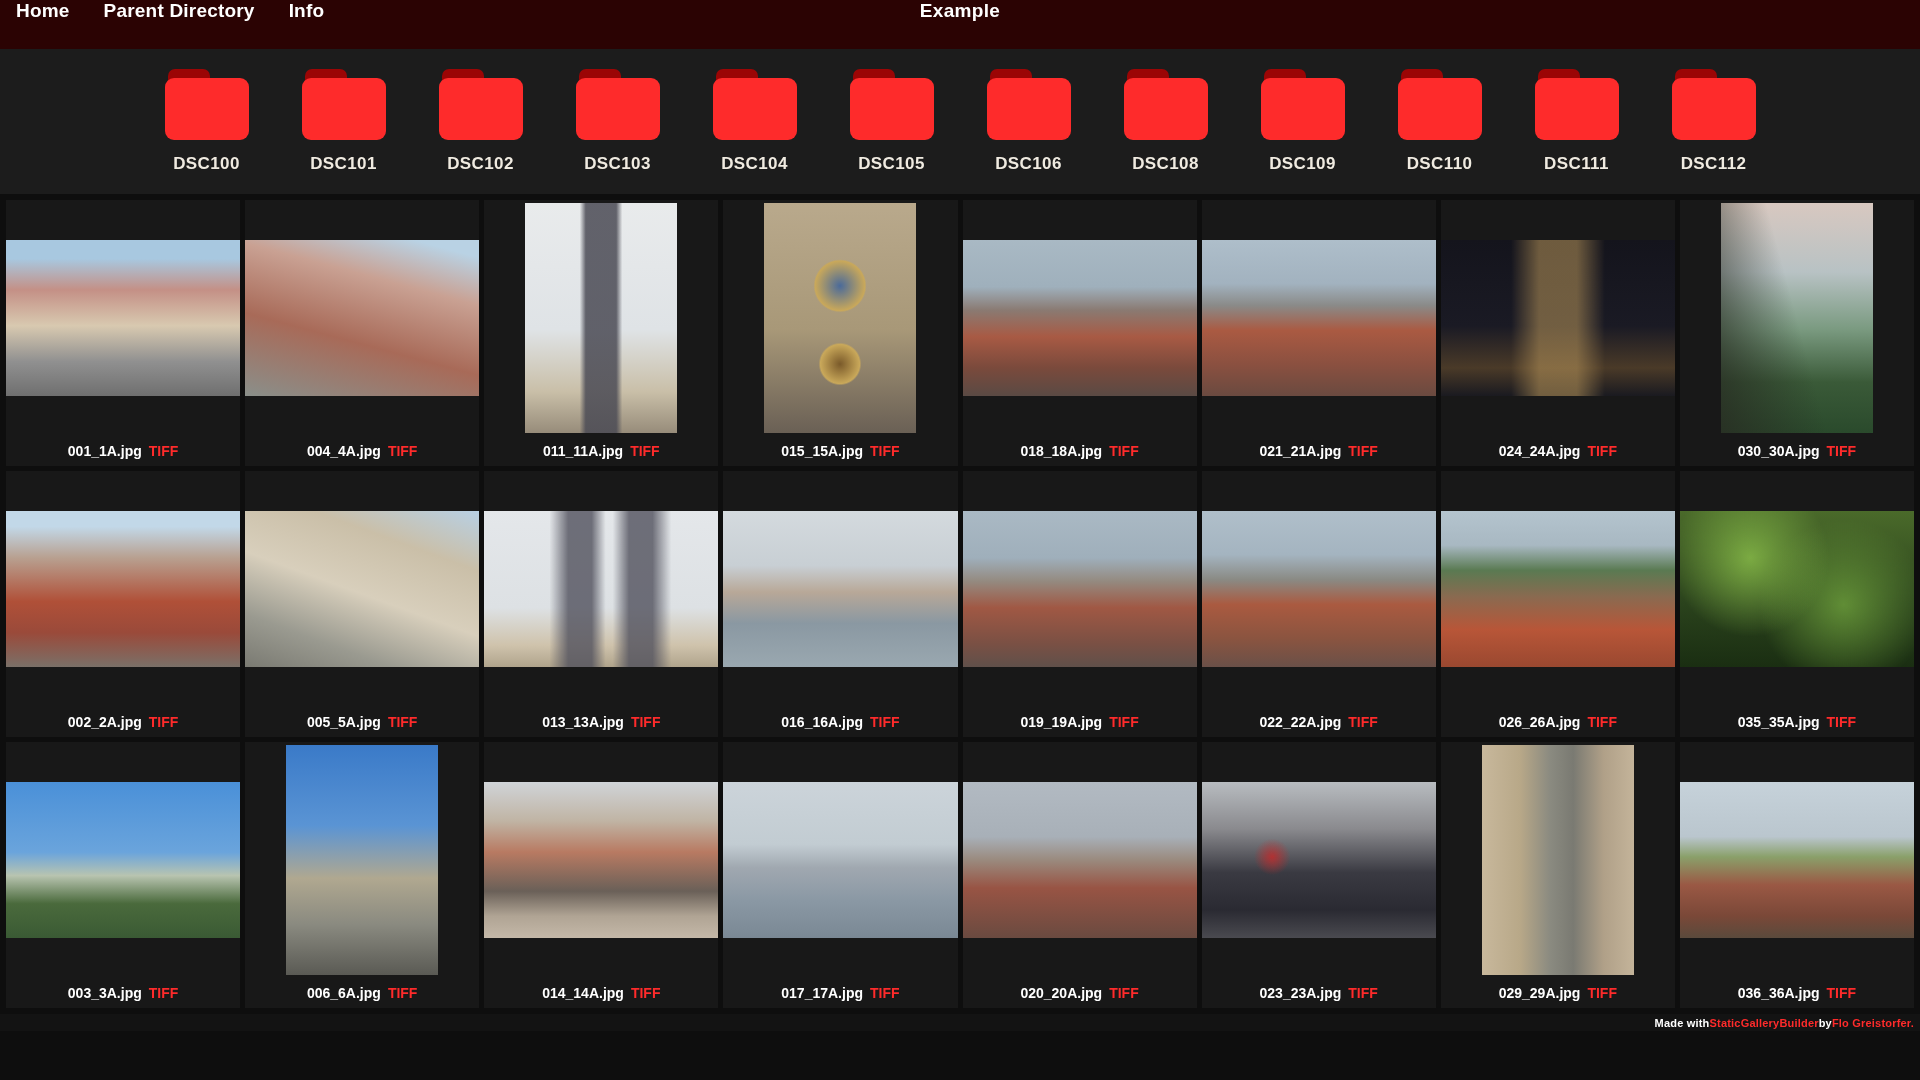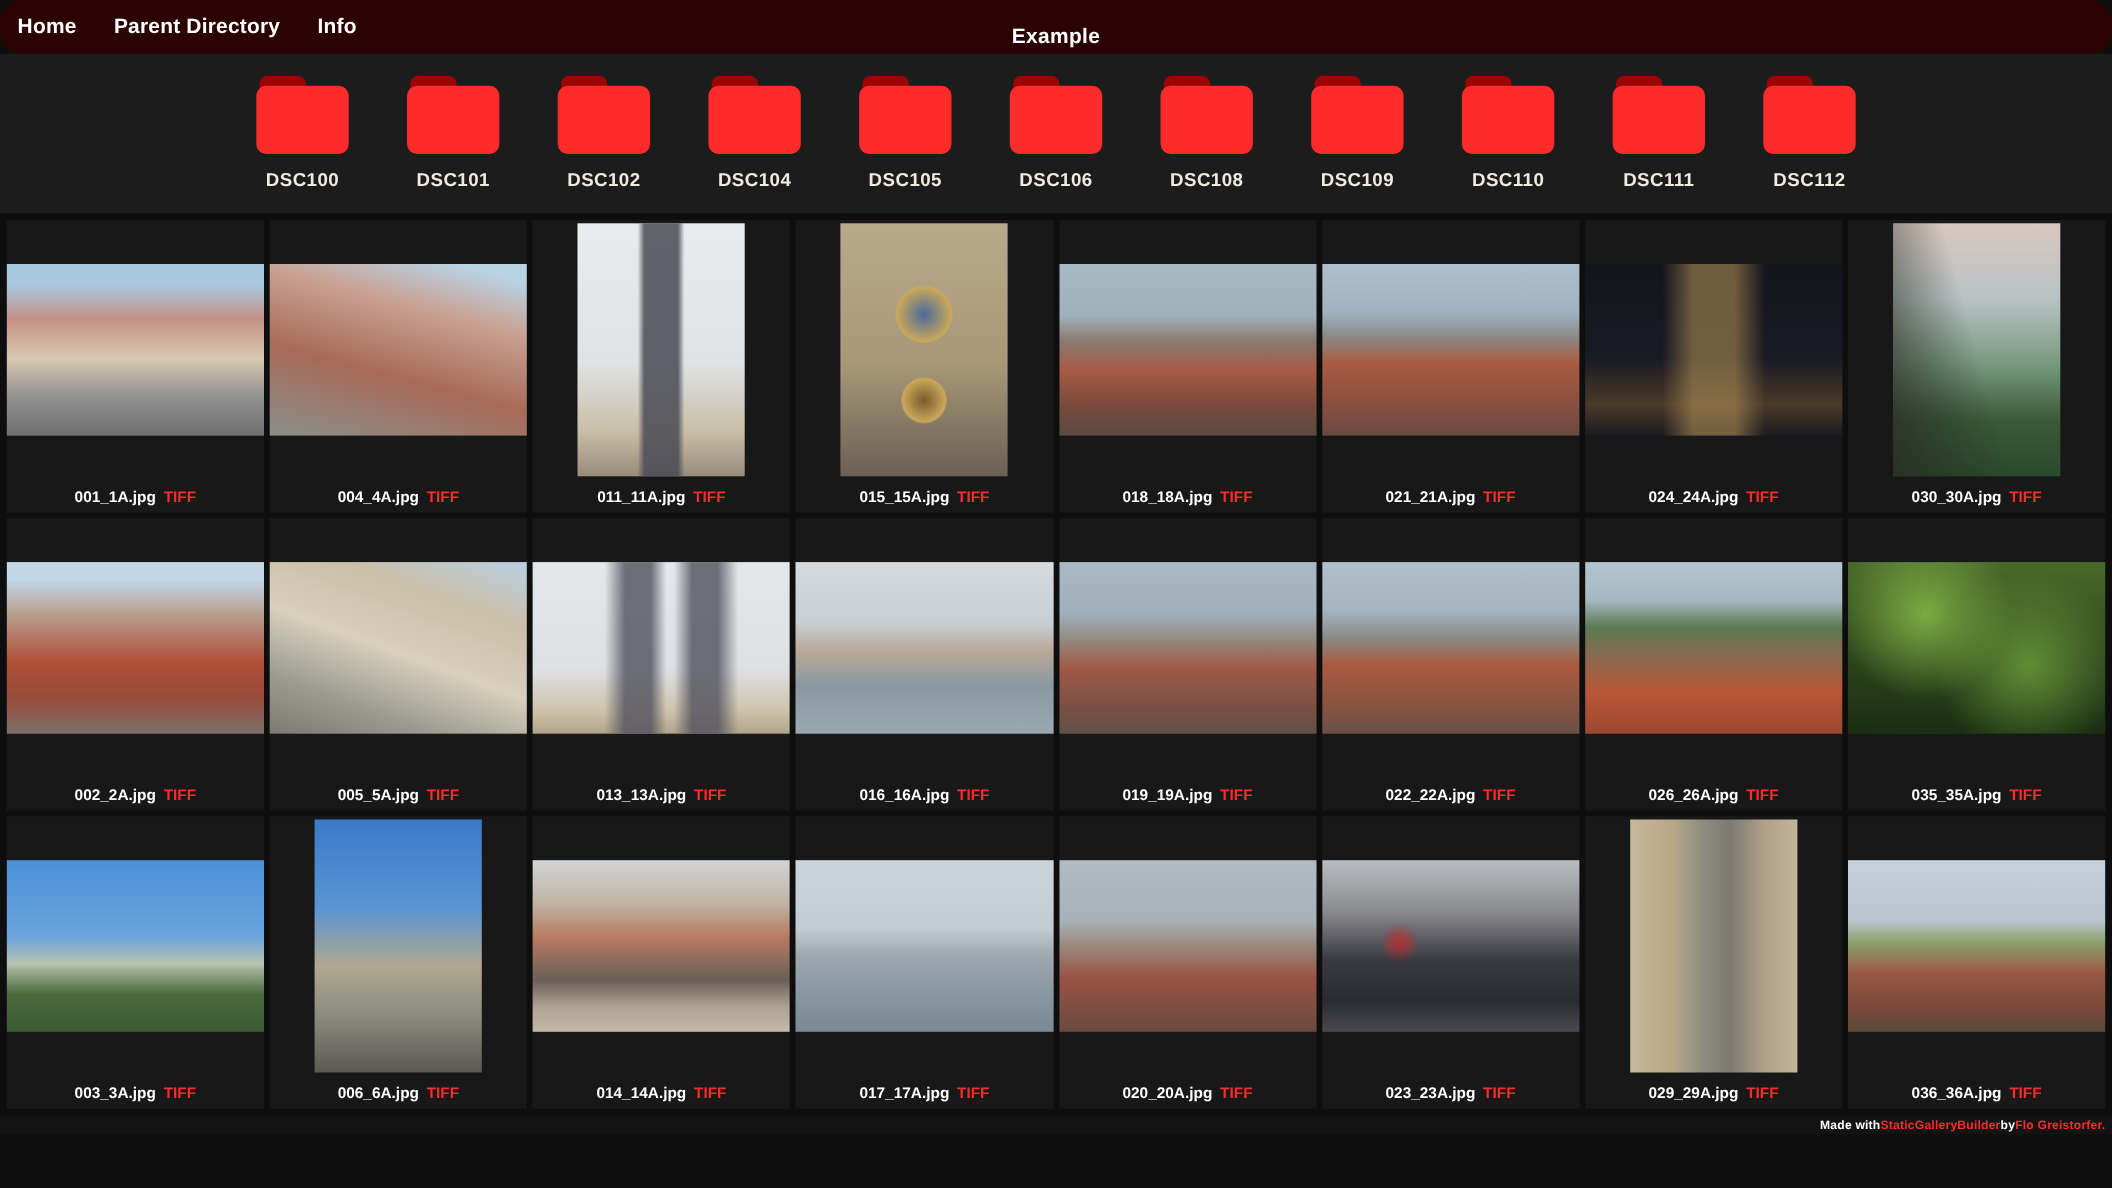--- a/index.html
+++ b/index.html
@@ -1,30 +1,30 @@
 <!DOCTYPE html>
 <html style="--header-bg: #2b0303; --accent-red: #fe2b2b;"><head>
 <meta charset="utf-8">
 <style>
   * { margin:0; padding:0; box-sizing:border-box; }
   html,body { width:1920px; min-height:1080px; background:#0e0e0e; font-family:"Liberation Sans", sans-serif; }
 
   
   header {
     position:relative; height:49px; background:var(--header-bg,#2b0303);
-    display:flex; align-items:center; padding:0 16px;border-radius:20px;
+    display:flex; align-items:flex-start; padding:0 16px;
   }
   nav { display:flex; column-gap:34px; }
   nav a {
     color:#ffffff; font-weight:bold; font-size:19px; text-decoration:none; letter-spacing:.2px;
     cursor:pointer;
   }
   .page-title {
     position:absolute; left:0; right:0; text-align:center;
-    color:#ffffff; font-weight:bold; font-size:19px; letter-spacing:.3px; pointer-events:none;margin-top:18px;
+    color:#ffffff; font-weight:bold; font-size:19px; letter-spacing:.3px; pointer-events:none;
   }
 
   
   .folder-section {
     height:145px; background:#1c1c1c;
     display:flex; align-items:center; justify-content:center;
   }
   .folder-row { display:flex; justify-content:center; width:100%; }
   .folder-item {
     width:137px; display:flex; flex-direction:column; align-items:center;
@@ -100,20 +100,27 @@
   </a>
 
   <a class="folder-item" href="#">
     <span class="folder-icon">
       <span class="folder-tab"></span>
       <span class="folder-body"></span>
     </span>
     <span class="folder-label">DSC102</span>
   </a>
 
+  <a class="folder-item" href="#">
+    <span class="folder-icon">
+      <span class="folder-tab"></span>
+      <span class="folder-body"></span>
+    </span>
+    <span class="folder-label">DSC103</span>
+  </a>
 
   <a class="folder-item" href="#">
     <span class="folder-icon">
       <span class="folder-tab"></span>
       <span class="folder-body"></span>
     </span>
     <span class="folder-label">DSC104</span>
   </a>
 
   <a class="folder-item" href="#">

